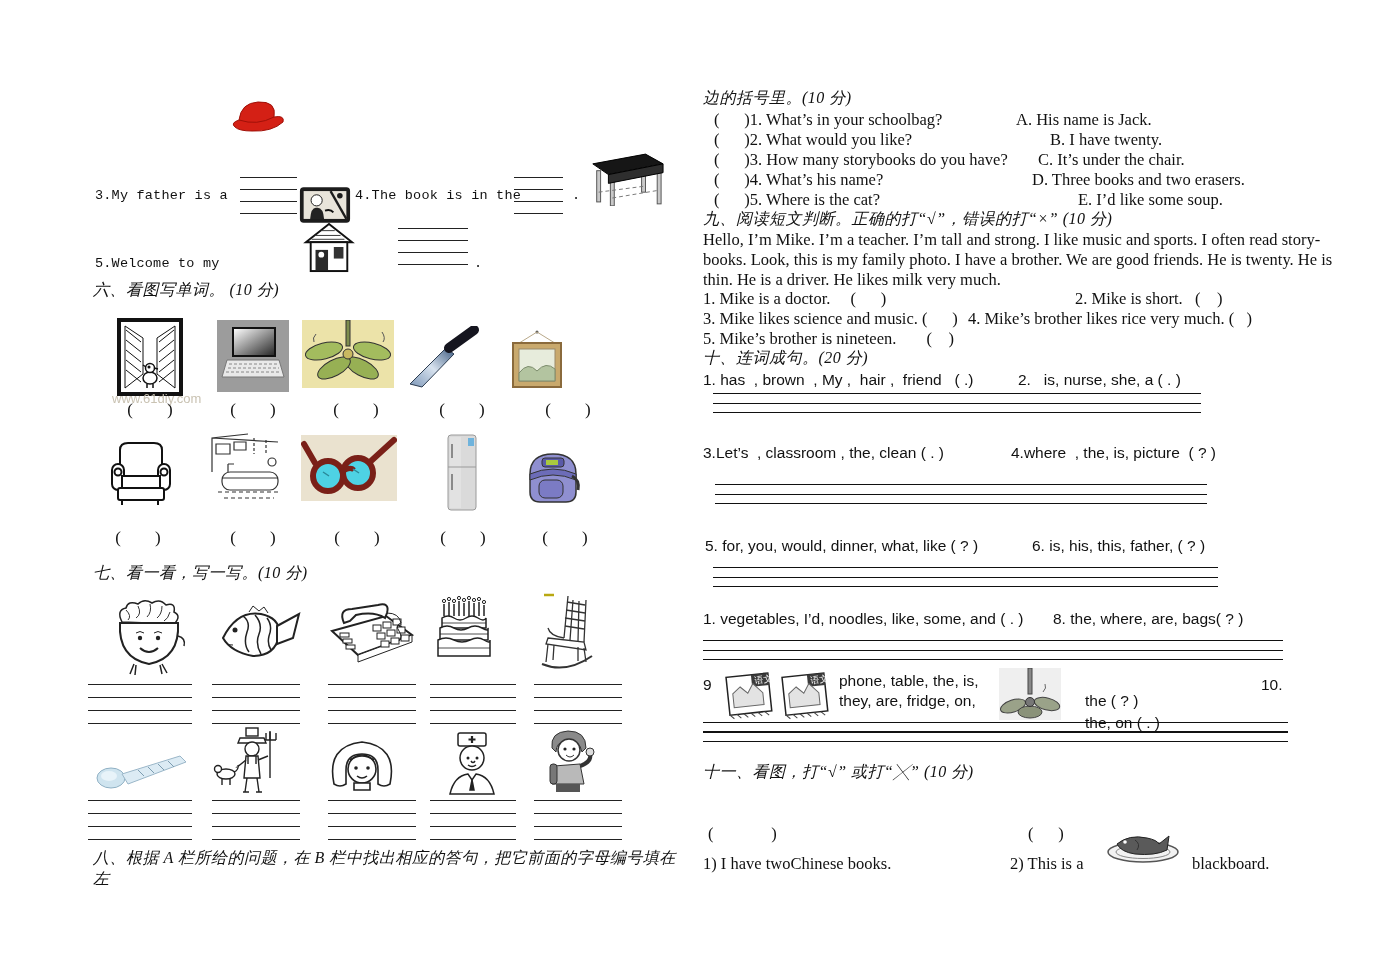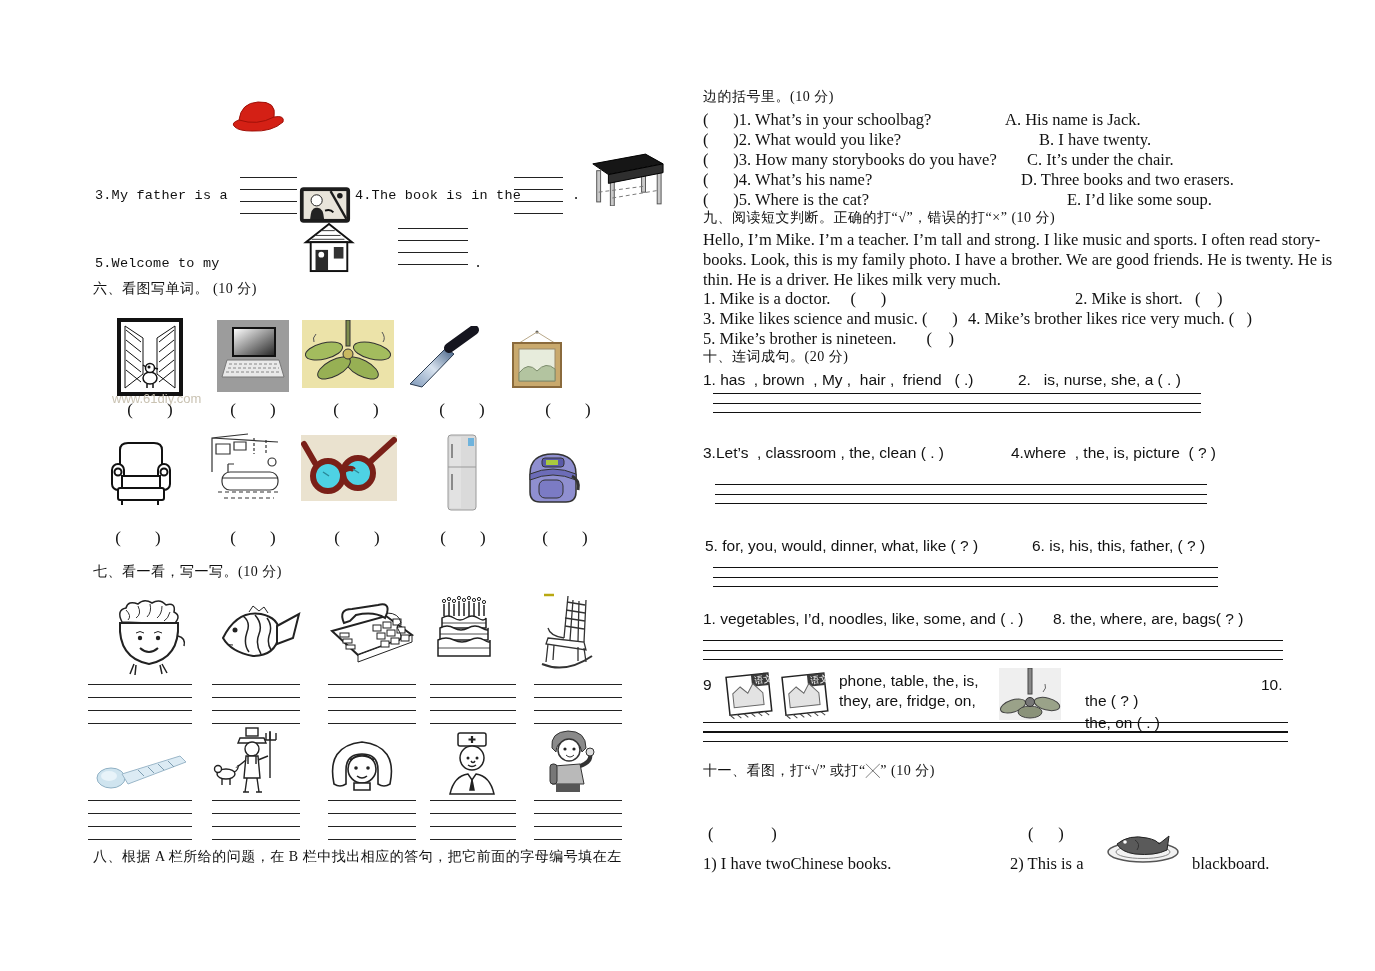--- a/index.html
+++ b/index.html
@@ -1,29 +1,29 @@
 <!DOCTYPE html>
 <html><head>
 <meta charset="utf-8">
 <style>
   html,body{margin:0;padding:0;background:#fff;}
   .page{position:relative;width:1375px;height:971px;background:#fff;overflow:hidden;
         font-family:"Liberation Serif",serif;color:#111;}
   .abs{position:absolute;}
   .mono{font-family:Liberation Mono, monospace;font-size:13.5px;letter-spacing:.2px;}
   .serif{font-family:"Liberation Serif",serif;font-size:16.5px;}
-  .cn{font-family:"Liberation Serif",serif;font-size:14px;letter-spacing:.5px;}
+  .cn{font-family:"Liberation Serif",serif;font-size:16px;letter-spacing:.5px;font-style:italic;}
   .sans{font-family:"Liberation Sans",sans-serif;font-size:15.5px;}
   .pre{white-space:pre;}
   .wl4a{background:repeating-linear-gradient(#222 0 1.2px,transparent 1.2px 12px);height:38px;}
   .wl4b{background:repeating-linear-gradient(#222 0 1.3px,transparent 1.3px 13px);height:41px;}
   .wl3{background:repeating-linear-gradient(#111 0 1.4px,transparent 1.4px 9.5px);height:21px;}
   .br{font-size:17px;white-space:pre;}
   .cell{position:absolute;text-align:center;}
-  .m-row{height:20px;line-height:20px;}
+  .m-row{height:20px;line-height:20px;margin-left:11px;}
   .m-q{display:inline-block;min-width:302px;white-space:pre;}
   svg{display:block;}
 </style>
 </head>
 <body>
 
 <div class="page">
 
   <div class="abs" style="left:227px;top:96px;width:62px;height:40px;">
     <svg viewBox="0 0 62 40" width="62" height="40">

